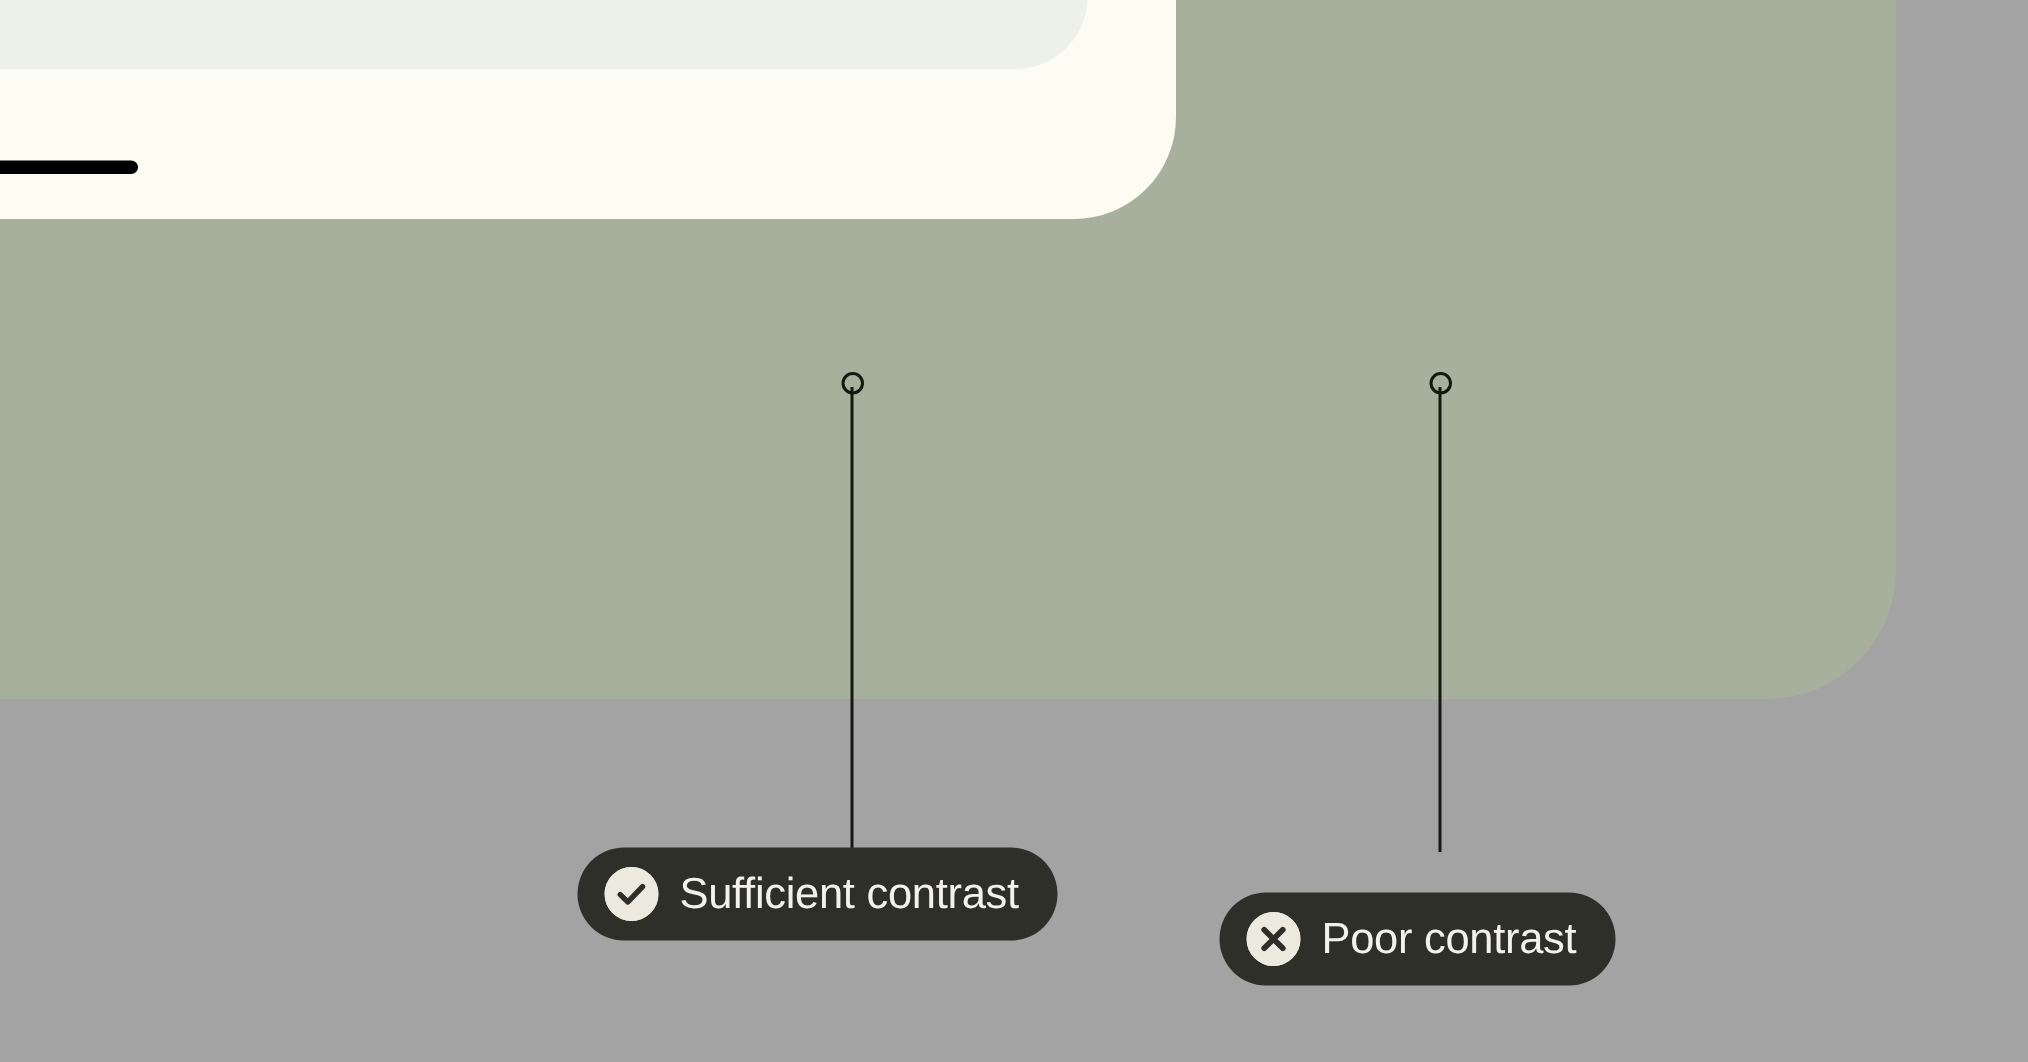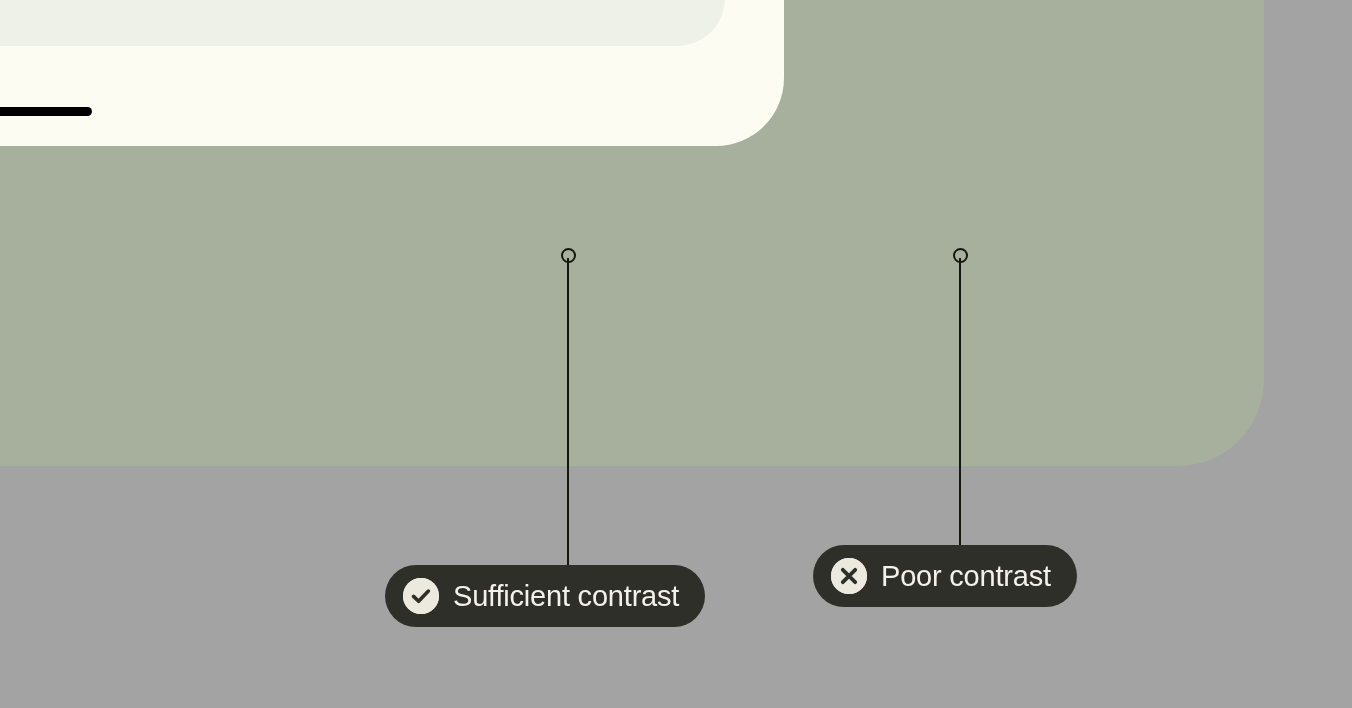--- a/index.html
+++ b/index.html
@@ -149,21 +149,21 @@
     <div class="callout" style="left:385px; top:565px;">
       <span class="callout-icon">
         <svg width="36" height="36" viewBox="0 0 36 36" aria-hidden="true">
           <circle cx="18" cy="18" r="18" fill="#ECEADE"></circle>
           <path d="M10.5 18.4 L15.6 23.3 L25.4 13.1" fill="none" stroke="#2E2F29" stroke-width="3.6" stroke-linecap="round" stroke-linejoin="round"></path>
         </svg>
       </span>
       <span class="callout-label">Sufficient contrast</span>
     </div>
 
-    <div class="callout" style="left:813px; top:545px;text-align:right;">
+    <div class="callout" style="left:813px; top:595px;text-align:right;">
       <span class="callout-icon">
         <svg width="36" height="36" viewBox="0 0 36 36" aria-hidden="true">
           <circle cx="18" cy="18" r="18" fill="#ECEADE"></circle>
           <path d="M11.8 11.8 L24.2 24.2 M24.2 11.8 L11.8 24.2" fill="none" stroke="#2E2F29" stroke-width="3.8" stroke-linecap="round"></path>
         </svg>
       </span>
       <span class="callout-label">Poor contrast</span>
     </div>
 
   </div>

